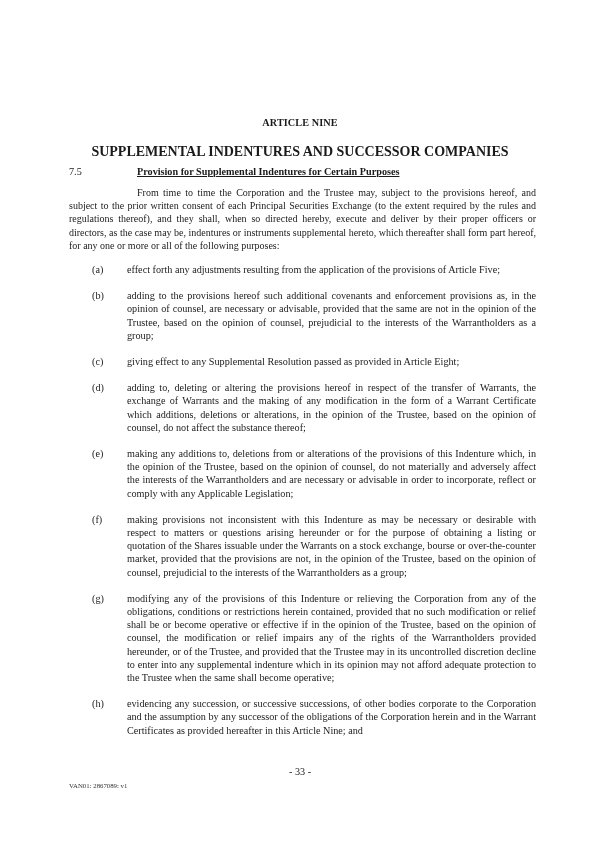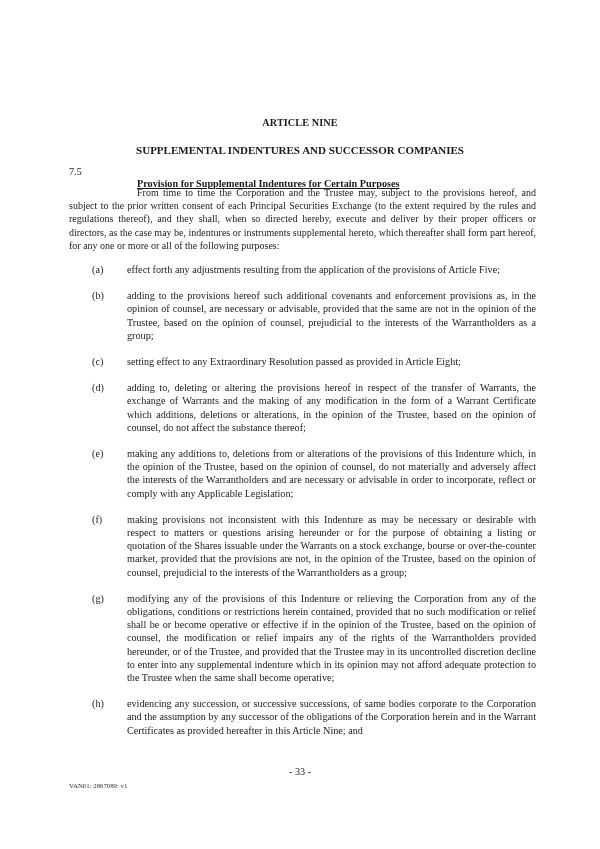--- a/index.html
+++ b/index.html
@@ -7,25 +7,25 @@
       width: 600px; height: 849px; position: relative; overflow: hidden;
       font-family: "Liberation Serif", serif; color: #1a1a1a;
     }
     .page { position: absolute; left: 0; top: 0; width: 488px; height: 849px; }
     .article-title {
       position: absolute; left: 0; width: 600px; top: 117px;
       text-align: center; font-weight: bold; font-size: 10.2px; letter-spacing: 0.1px;
     }
     .article-subtitle {
       position: absolute; left: 0; width: 600px; top: 144px;
-      text-align: center; font-weight: bold; font-size: 11px;
+      text-align: center; font-weight: bold; font-size: 14px;
     }
     .section-heading { position: absolute; top: 166px; left: 69px; width: 480px; font-size: 10.2px; }
     .section-num { position: absolute; left: 0; top: 0; }
-    .section-title { position: absolute; left: 68px; top: 0; font-weight: bold; text-decoration: underline; margin-top: 12px; }
+    .section-title { position: absolute; left: 68px; top: 0; font-weight: bold; text-decoration: underline; }
     .intro {
       position: absolute; left: 69px; top: 186px; width: 467px;
       font-size: 10px; line-height: 13.2px; text-align: justify;
       text-indent: 68px; margin: 0;
     }
     .items { position: absolute; left: 92px; top: 263px; width: 444px; }
     .item { position: relative; font-size: 10.2px; line-height: 13.2px; }
     .item-label { position: absolute; left: 0; top: 0; }
     .item-text { margin: 0 0 0 35px; text-align: justify; }
     .page-number {
@@ -55,39 +55,39 @@
     <div class="item" style="margin-bottom:13px">
       <span class="item-label">(a)</span>
       <p class="item-text">effect forth any adjustments resulting from the application of the provisions of Article Five;</p>
     </div>
     <div class="item" style="margin-bottom:13px">
       <span class="item-label">(b)</span>
       <p class="item-text">adding to the provisions hereof such additional covenants and enforcement provisions as, in the opinion of counsel, are necessary or advisable, provided that the same are not in the opinion of the Trustee, based on the opinion of counsel, prejudicial to the interests of the Warrantholders as a group;</p>
     </div>
     <div class="item" style="margin-bottom:13px">
       <span class="item-label">(c)</span>
-      <p class="item-text">setting effect to any Extraordinary Resolution passed as provided in Article Eight;</p>
+      <p class="item-text">giving effect to any Supplemental Resolution passed as provided in Article Eight;</p>
     </div>
     <div class="item" style="margin-bottom:13px">
       <span class="item-label">(d)</span>
       <p class="item-text">adding to, deleting or altering the provisions hereof in respect of the transfer of Warrants, the exchange of Warrants and the making of any modification in the form of a Warrant Certificate which additions, deletions or alterations, in the opinion of the Trustee, based on the opinion of counsel, do not affect the substance thereof;</p>
     </div>
     <div class="item" style="margin-bottom:13px">
       <span class="item-label">(e)</span>
       <p class="item-text">making any additions to, deletions from or alterations of the provisions of this Indenture which, in the opinion of the Trustee, based on the opinion of counsel, do not materially and adversely affect the interests of the Warrantholders and are necessary or advisable in order to incorporate, reflect or comply with any Applicable Legislation;</p>
     </div>
     <div class="item" style="margin-bottom:13px">
       <span class="item-label">(f)</span>
       <p class="item-text">making provisions not inconsistent with this Indenture as may be necessary or desirable with respect to matters or questions arising hereunder or for the purpose of obtaining a listing or quotation of the Shares issuable under the Warrants on a stock exchange, bourse or over-the-counter market, provided that the provisions are not, in the opinion of the Trustee, based on the opinion of counsel, prejudicial to the interests of the Warrantholders as a group;</p>
     </div>
     <div class="item" style="margin-bottom:13px">
       <span class="item-label">(g)</span>
       <p class="item-text">modifying any of the provisions of this Indenture or relieving the Corporation from any of the obligations, conditions or restrictions herein contained, provided that no such modification or relief shall be or become operative or effective if in the opinion of the Trustee, based on the opinion of counsel, the modification or relief impairs any of the rights of the Warrantholders provided hereunder, or of the Trustee, and provided that the Trustee may in its uncontrolled discretion decline to enter into any supplemental indenture which in its opinion may not afford adequate protection to the Trustee when the same shall become operative;</p>
     </div>
     <div class="item">
       <span class="item-label">(h)</span>
-      <p class="item-text">evidencing any succession, or successive successions, of same bodies corporate to the Corporation and the assumption by any successor of the obligations of the Corporation herein and in the Warrant Certificates as provided hereafter in this Article Nine; and</p>
+      <p class="item-text">evidencing any succession, or successive successions, of other bodies corporate to the Corporation and the assumption by any successor of the obligations of the Corporation herein and in the Warrant Certificates as provided hereafter in this Article Nine; and</p>
     </div>
   </div>
 
   <div class="page-number">- 33 -</div>
   <div class="doc-id">VAN01: 2867089: v1</div>
 </div>
 
 </body></html>

